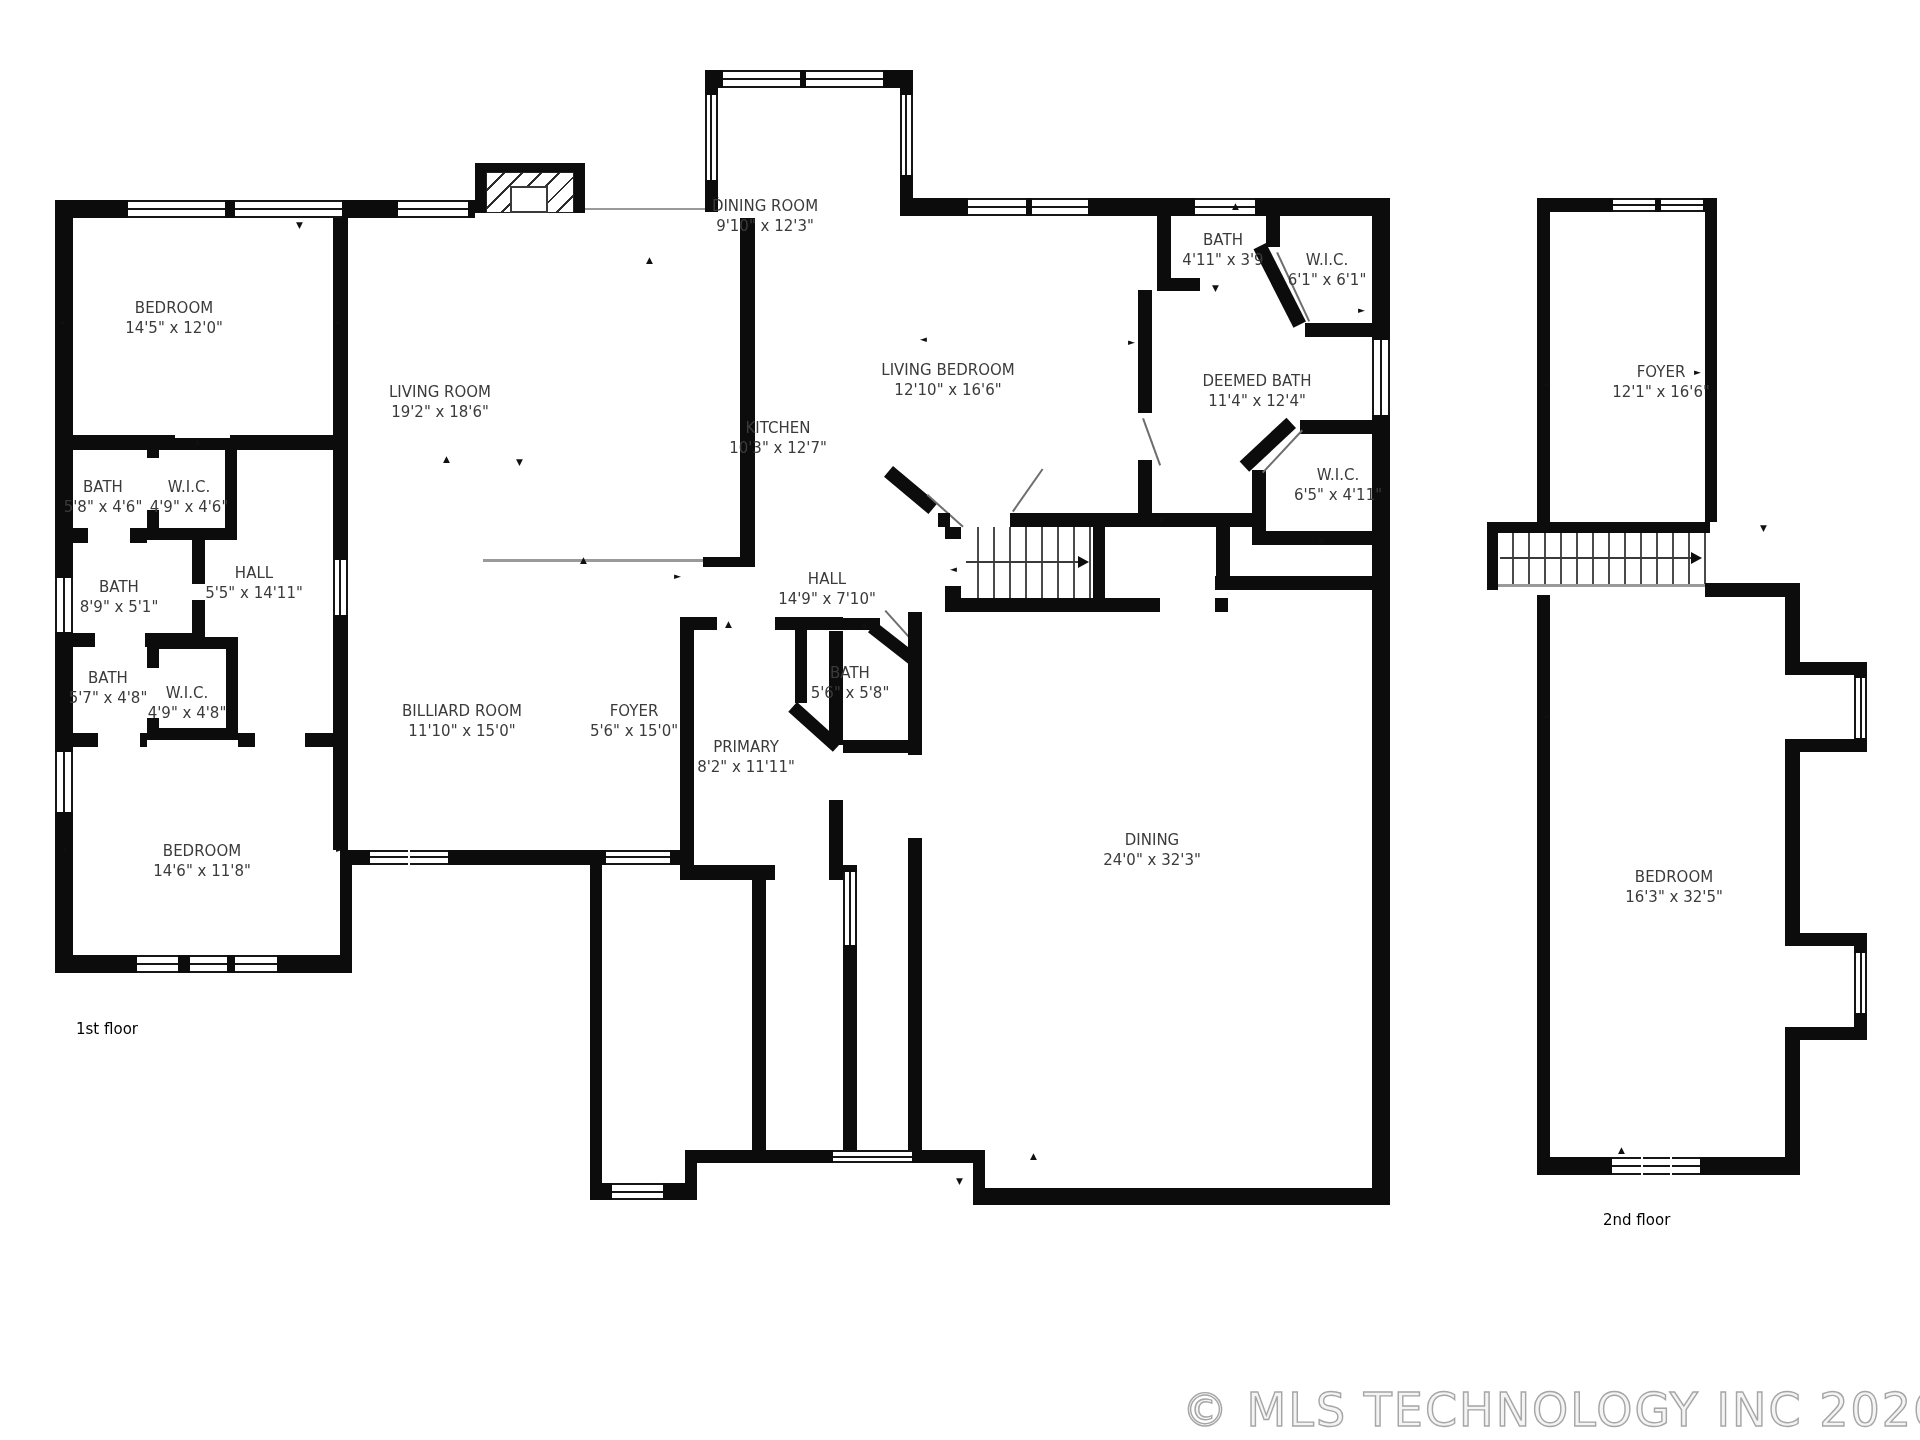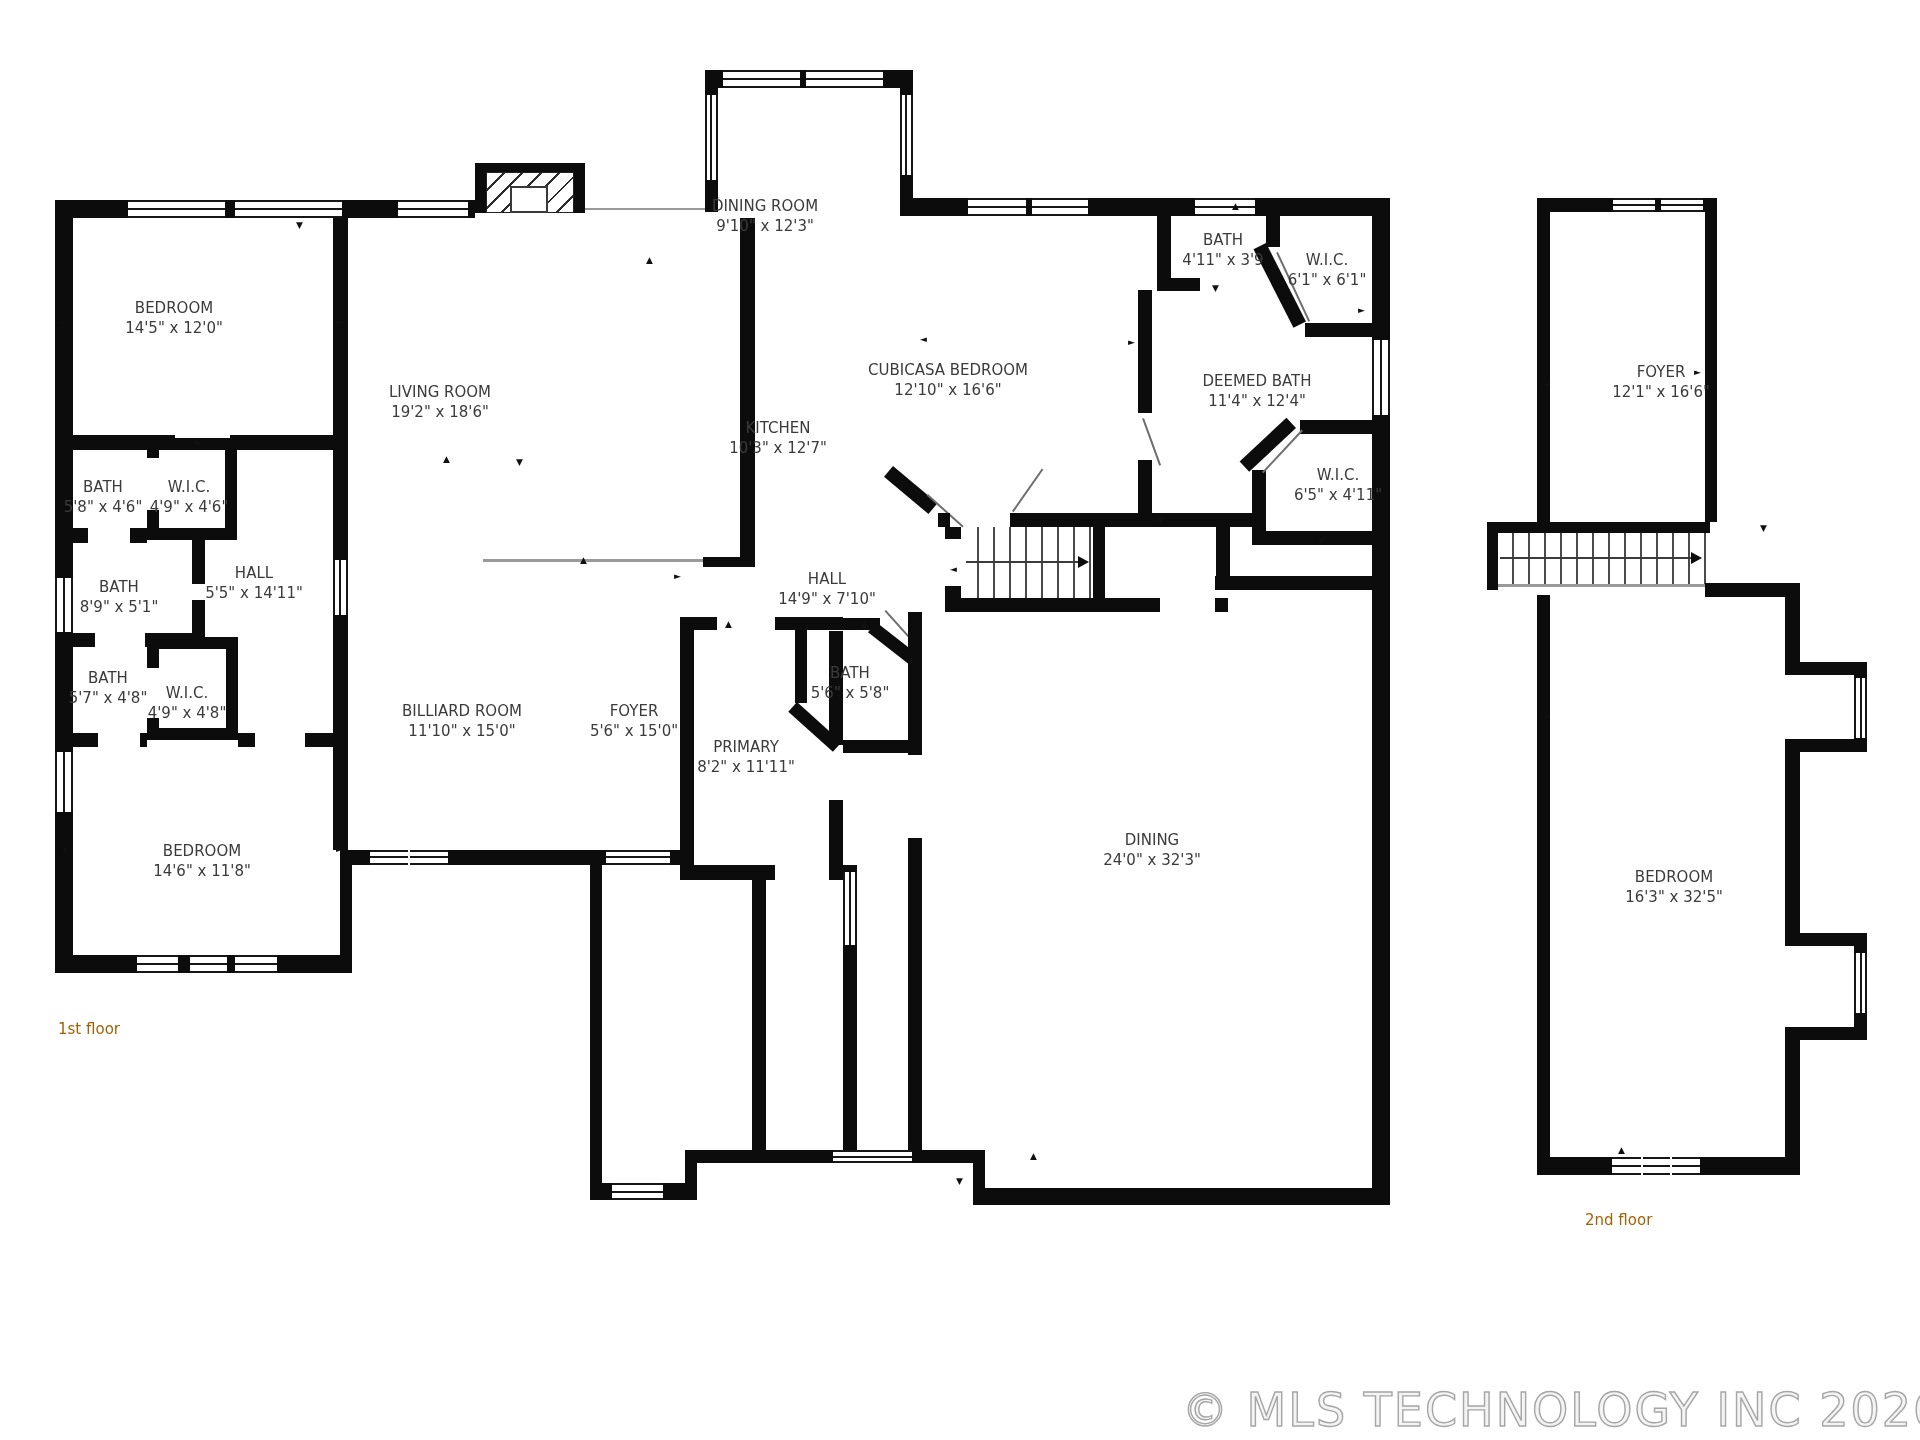--- a/index.html
+++ b/index.html
@@ -8,21 +8,21 @@
   .w{position:absolute;background:#0c0c0c;}
   .thin{position:absolute;background:#9a9a9a;}
   .winh{position:absolute;background:linear-gradient(to bottom,#fff 0 calc(50% - 1px),#161616 calc(50% - 1px) calc(50% + 1px),#fff calc(50% + 1px) 100%);border-top:2px solid #161616;border-bottom:2px solid #161616;box-sizing:border-box;}
   .winv{position:absolute;background:linear-gradient(to right,#fff 0 calc(50% - 1px),#161616 calc(50% - 1px) calc(50% + 1px),#fff calc(50% + 1px) 100%);border-left:2px solid #161616;border-right:2px solid #161616;box-sizing:border-box;}
   .door{position:absolute;height:2px;background:#6e6e6e;transform-origin:0 0;}
   .rot{position:absolute;background:#0c0c0c;transform-origin:0 0;}
   .mk{position:absolute;font-size:9px;line-height:9px;color:#101010;}
   .lbl{position:absolute;transform:translateX(-50%);text-align:center;color:#3b3b3b;
        font-size:15px;line-height:20px;white-space:nowrap;}
   .lbl span{display:block;}
-  .floor-lbl{position:absolute;font-size:15px;color:#a16207;}
+  .floor-lbl{position:absolute;font-size:15px;color:#000000;margin-left:18px;}
   .stairs{position:absolute;background:repeating-linear-gradient(to right,transparent 0 14px,#4a4a4a 14px 16px);}
   .sline{position:absolute;background:#3a3a3a;height:2px;}
   .ahead{position:absolute;width:0;height:0;border-top:6px solid transparent;border-bottom:6px solid transparent;border-left:11px solid #0c0c0c;}
   .fp-frame{position:absolute;background:#0c0c0c;}
   .fp-hatch{position:absolute;background:repeating-linear-gradient(135deg,#fff 0 11px,#2c2c2c 11px 13px);border:1px solid #222;box-sizing:border-box;}
   .fp-box{position:absolute;background:#fff;border:2px solid #3a3a3a;box-sizing:border-box;}
   .disclaimer{position:absolute;left:455px;top:1397px;font-size:13px;letter-spacing:.3px;color:#bdbdbd;}
   .copyright{position:absolute;left:1182px;top:1383px;font-size:46px;letter-spacing:2px;white-space:nowrap;
              color:#f4f4f4;-webkit-text-stroke:1.4px #a6a6a6;}
 </style>
@@ -232,21 +232,21 @@
       </div>
     <div class="lbl" style="left:765px;top:196px">
       <span>DINING ROOM</span>
         <span>9'10" x 12'3"</span>
       </div>
     <div class="lbl" style="left:778px;top:418px">
       <span>KITCHEN</span>
         <span>10'3" x 12'7"</span>
       </div>
     <div class="lbl" style="left:948px;top:360px">
-      <span>CUBICASA BEDROOM</span>
+      <span>LIVING BEDROOM</span>
         <span>12'10" x 16'6"</span>
       </div>
     <div class="lbl" style="left:1223px;top:230px">
       <span>BATH</span>
         <span>4'11" x 3'9</span>
       </div>
     <div class="lbl" style="left:1327px;top:250px">
       <span>W.I.C.</span>
         <span>6'1" x 6'1"</span>
       </div>

